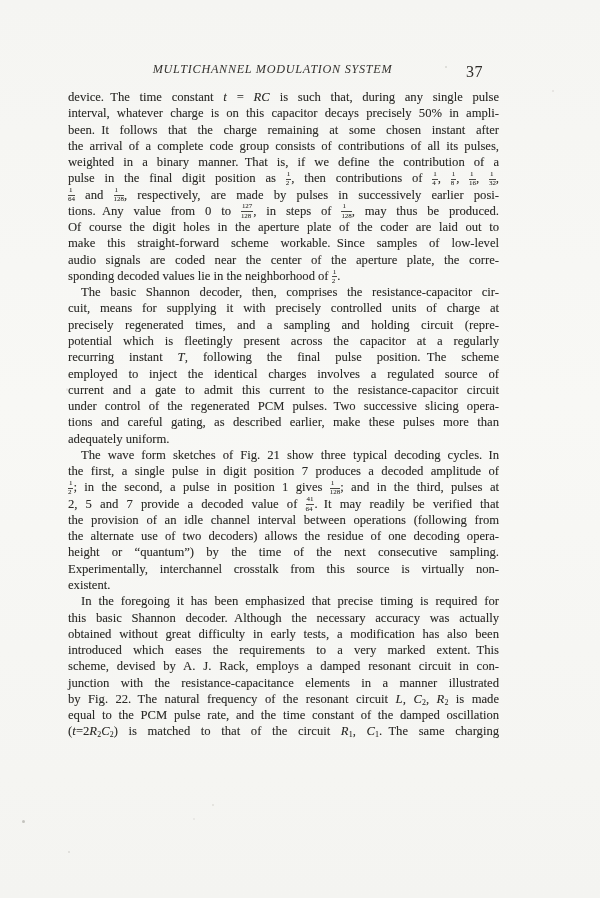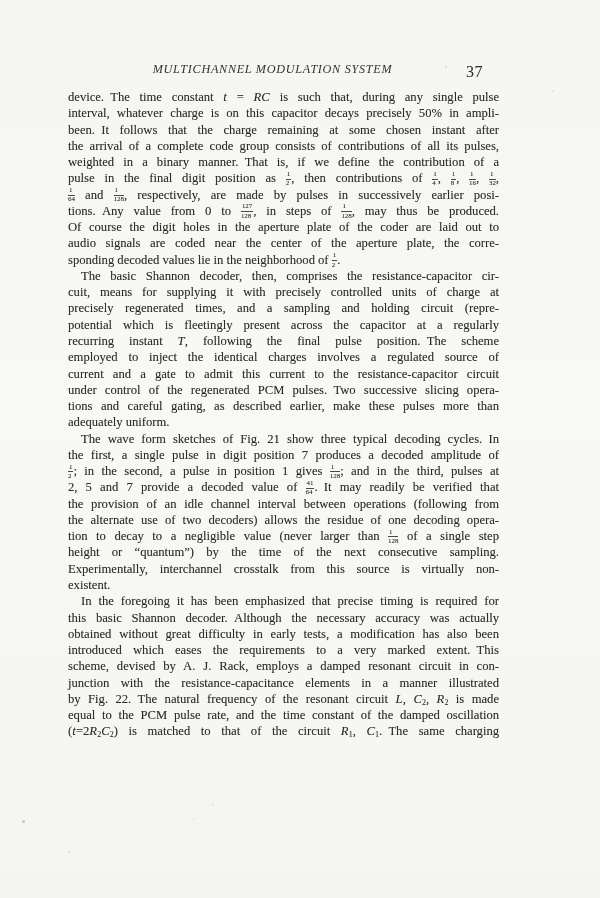--- a/index.html
+++ b/index.html
@@ -94,20 +94,21 @@
         <div class="para">
           <div class="jline">device. The time constant <i>t</i> = <i>RC</i> is such that, during any single pulse</div>
           <div class="jline">interval, whatever charge is on this capacitor decays precisely 50% in ampli-</div>
           <div class="jline">been. It follows that the charge remaining at some chosen instant after</div>
           <div class="jline">the arrival of a complete code group consists of contributions of all its pulses,</div>
           <div class="jline">weighted in a binary manner. That is, if we define the contribution of a</div>
           <div class="jline">pulse in the final digit position as <span class="frac"><span class="fn">1</span><span class="fd">2</span></span>, then contributions of <span class="frac"><span class="fn">1</span><span class="fd">4</span></span>, <span class="frac"><span class="fn">1</span><span class="fd">8</span></span>, <span class="frac"><span class="fn">1</span><span class="fd">16</span></span>, <span class="frac"><span class="fn">1</span><span class="fd">32</span></span>,</div>
           <div class="jline"><span class="frac"><span class="fn">1</span><span class="fd">64</span></span> and <span class="frac"><span class="fn">1</span><span class="fd">128</span></span>, respectively, are made by pulses in successively earlier posi-</div>
           <div class="jline">tions. Any value from 0 to <span class="frac"><span class="fn">127</span><span class="fd">128</span></span>, in steps of <span class="frac"><span class="fn">1</span><span class="fd">128</span></span>, may thus be produced.</div>
           <div class="jline">Of course the digit holes in the aperture plate of the coder are laid out to</div>
+          <div class="jline">make this straight-forward scheme workable. Since samples of low-level</div>
           <div class="jline">audio signals are coded near the center of the aperture plate, the corre-</div>
           <div class="jline lastline">sponding decoded values lie in the neighborhood of <span class="frac"><span class="fn">1</span><span class="fd">2</span></span>.</div>
         </div>
         <div class="para">
           <div class="jline indent">The basic Shannon decoder, then, comprises the resistance-capacitor cir-</div>
           <div class="jline">cuit, means for supplying it with precisely controlled units of charge at</div>
           <div class="jline">precisely regenerated times, and a sampling and holding circuit (repre-</div>
           <div class="jline">potential which is fleetingly present across the capacitor at a regularly</div>
           <div class="jline">recurring instant <i>T</i>, following the final pulse position. The scheme</div>
           <div class="jline">employed to inject the identical charges involves a regulated source of</div>
@@ -116,21 +117,20 @@
           <div class="jline">tions and careful gating, as described earlier, make these pulses more than</div>
           <div class="jline lastline">adequately uniform.</div>
         </div>
         <div class="para">
           <div class="jline indent">The wave form sketches of Fig. 21 show three typical decoding cycles. In</div>
           <div class="jline">the first, a single pulse in digit position 7 produces a decoded amplitude of</div>
           <div class="jline"><span class="frac"><span class="fn">1</span><span class="fd">2</span></span>; in the second, a pulse in position 1 gives <span class="frac"><span class="fn">1</span><span class="fd">128</span></span>; and in the third, pulses at</div>
           <div class="jline">2, 5 and 7 provide a decoded value of <span class="frac"><span class="fn">41</span><span class="fd">64</span></span>. It may readily be verified that</div>
           <div class="jline">the provision of an idle channel interval between operations (following from</div>
           <div class="jline">the alternate use of two decoders) allows the residue of one decoding opera-</div>
-          <div class="jline">tion to decay to a negligible value (never larger than <span class="frac"><span class="fn">1</span><span class="fd">128</span></span> of a single step</div>
           <div class="jline">height or “quantum”) by the time of the next consecutive sampling.</div>
           <div class="jline">Experimentally, interchannel crosstalk from this source is virtually non-</div>
           <div class="jline lastline">existent.</div>
         </div>
         <div class="para">
           <div class="jline indent">In the foregoing it has been emphasized that precise timing is required for</div>
           <div class="jline">this basic Shannon decoder. Although the necessary accuracy was actually</div>
           <div class="jline">obtained without great difficulty in early tests, a modification has also been</div>
           <div class="jline">introduced which eases the requirements to a very marked extent. This</div>
           <div class="jline">scheme, devised by A. J. Rack, employs a damped resonant circuit in con-</div>

